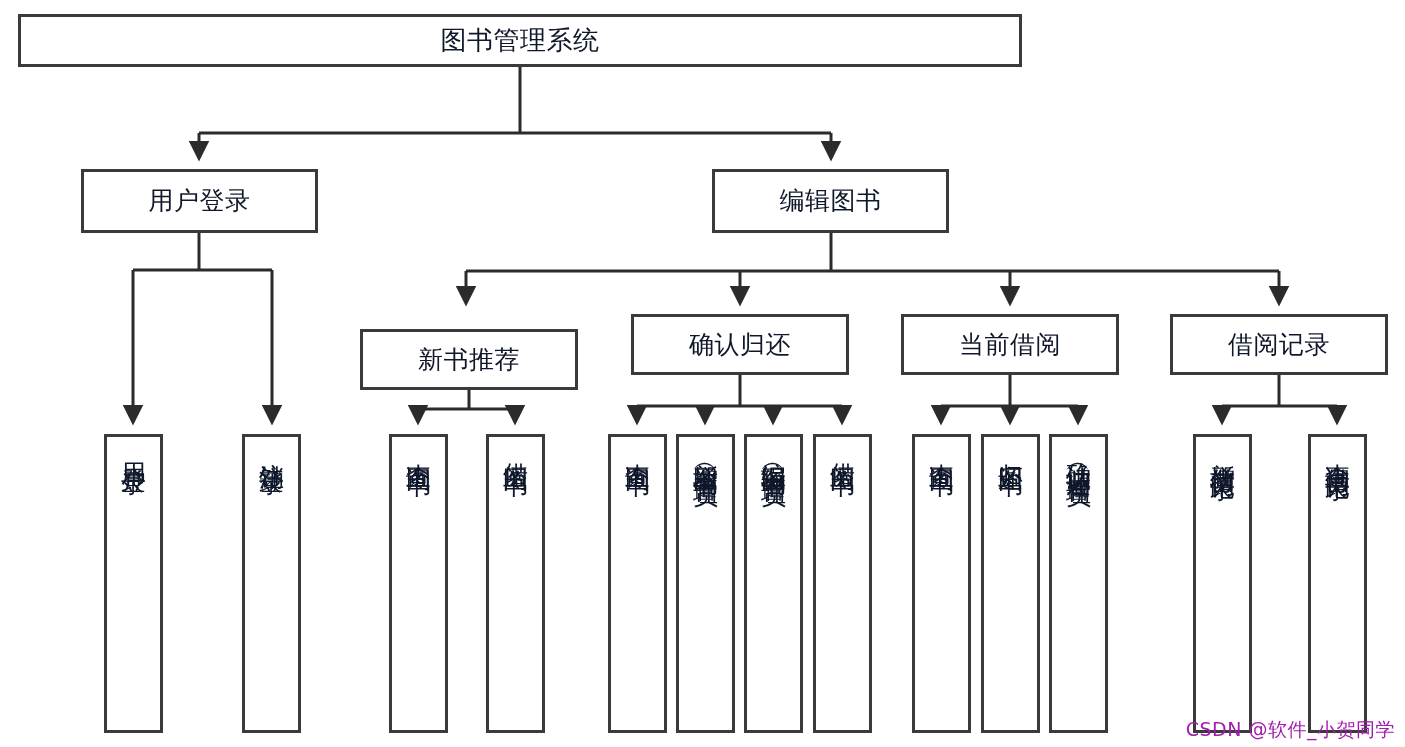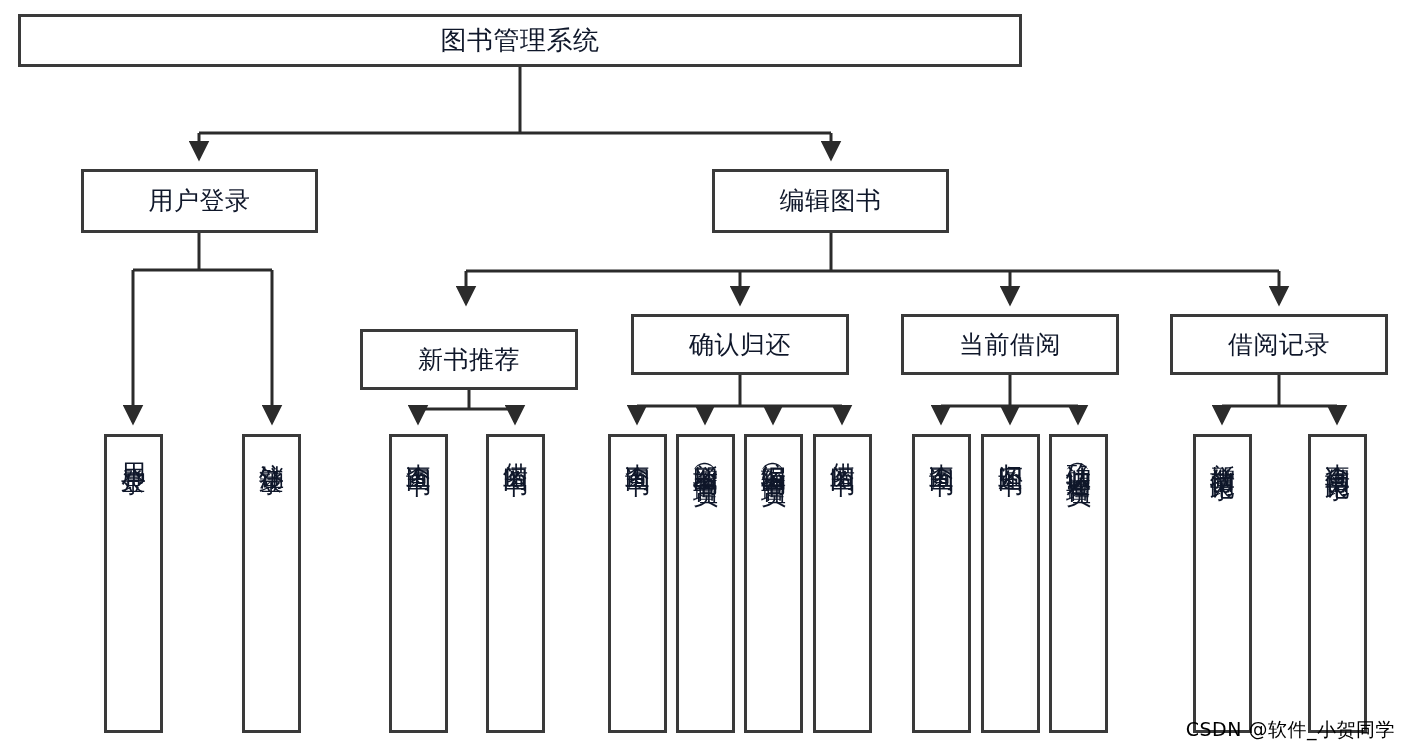--- a/index.html
+++ b/index.html
@@ -61,21 +61,21 @@
     font-size: 25px;
     line-height: 1.0;
     letter-spacing: 3px;
     white-space: nowrap;
   }
   .watermark {
     position: absolute;
     right: 10px;
     bottom: 4px;
     font-size: 19px;
-    color: #000000;
+    color: #a21caf;
     white-space: nowrap;
     letter-spacing: 0.5px;
   }
 </style>
 </head>
 <body>
 
 <div id="canvas">
 
   <svg class="edges" viewBox="0 0 1405 747">

